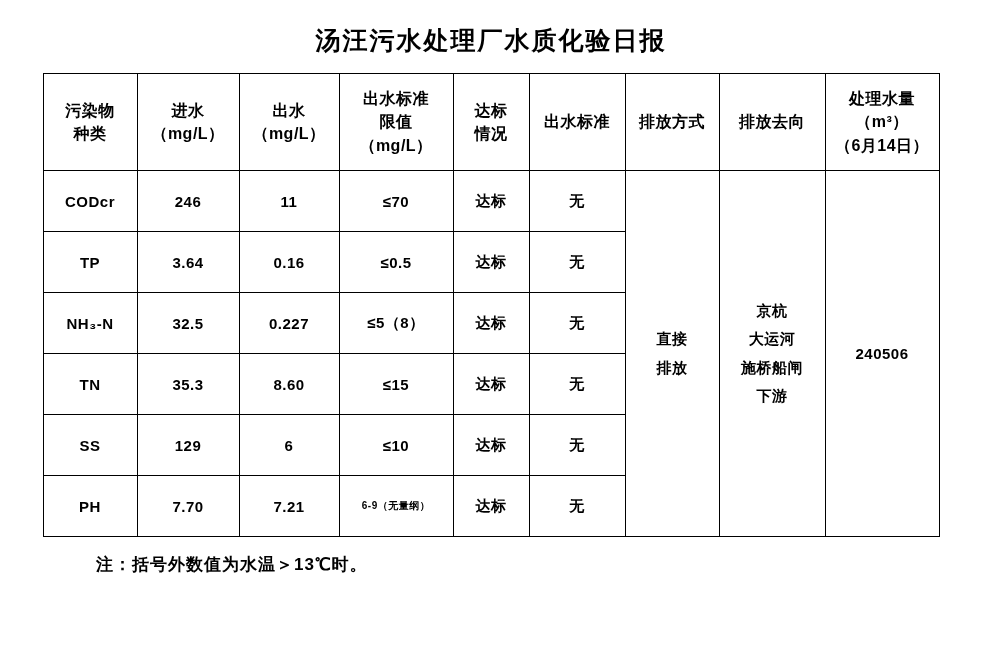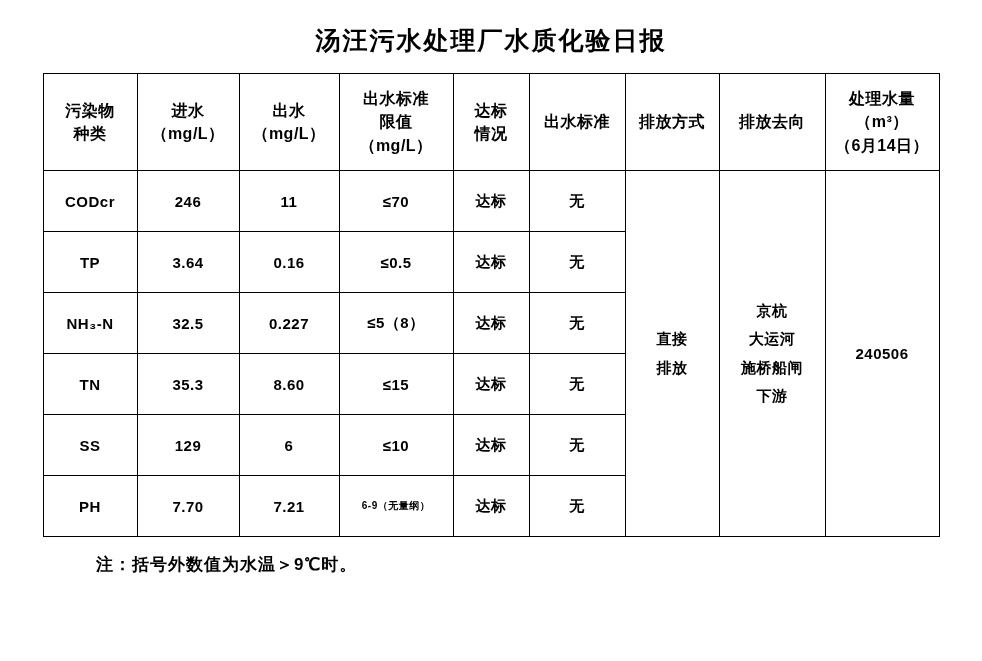--- a/index.html
+++ b/index.html
@@ -210,15 +210,15 @@
         <td class="param-name">PH</td>
         <td>7.70</td>
         <td>7.21</td>
         <td style="font-size:10px">6-9（无量纲）</td>
         <td>达标</td>
         <td>无</td>
       </tr>
     </tbody>
   </table>
 
-  <div class="footnote">注：括号外数值为水温＞9℃时。</div>
+  <div class="footnote">注：括号外数值为水温＞13℃时。</div>
 
 </div>
 
 </body></html>

